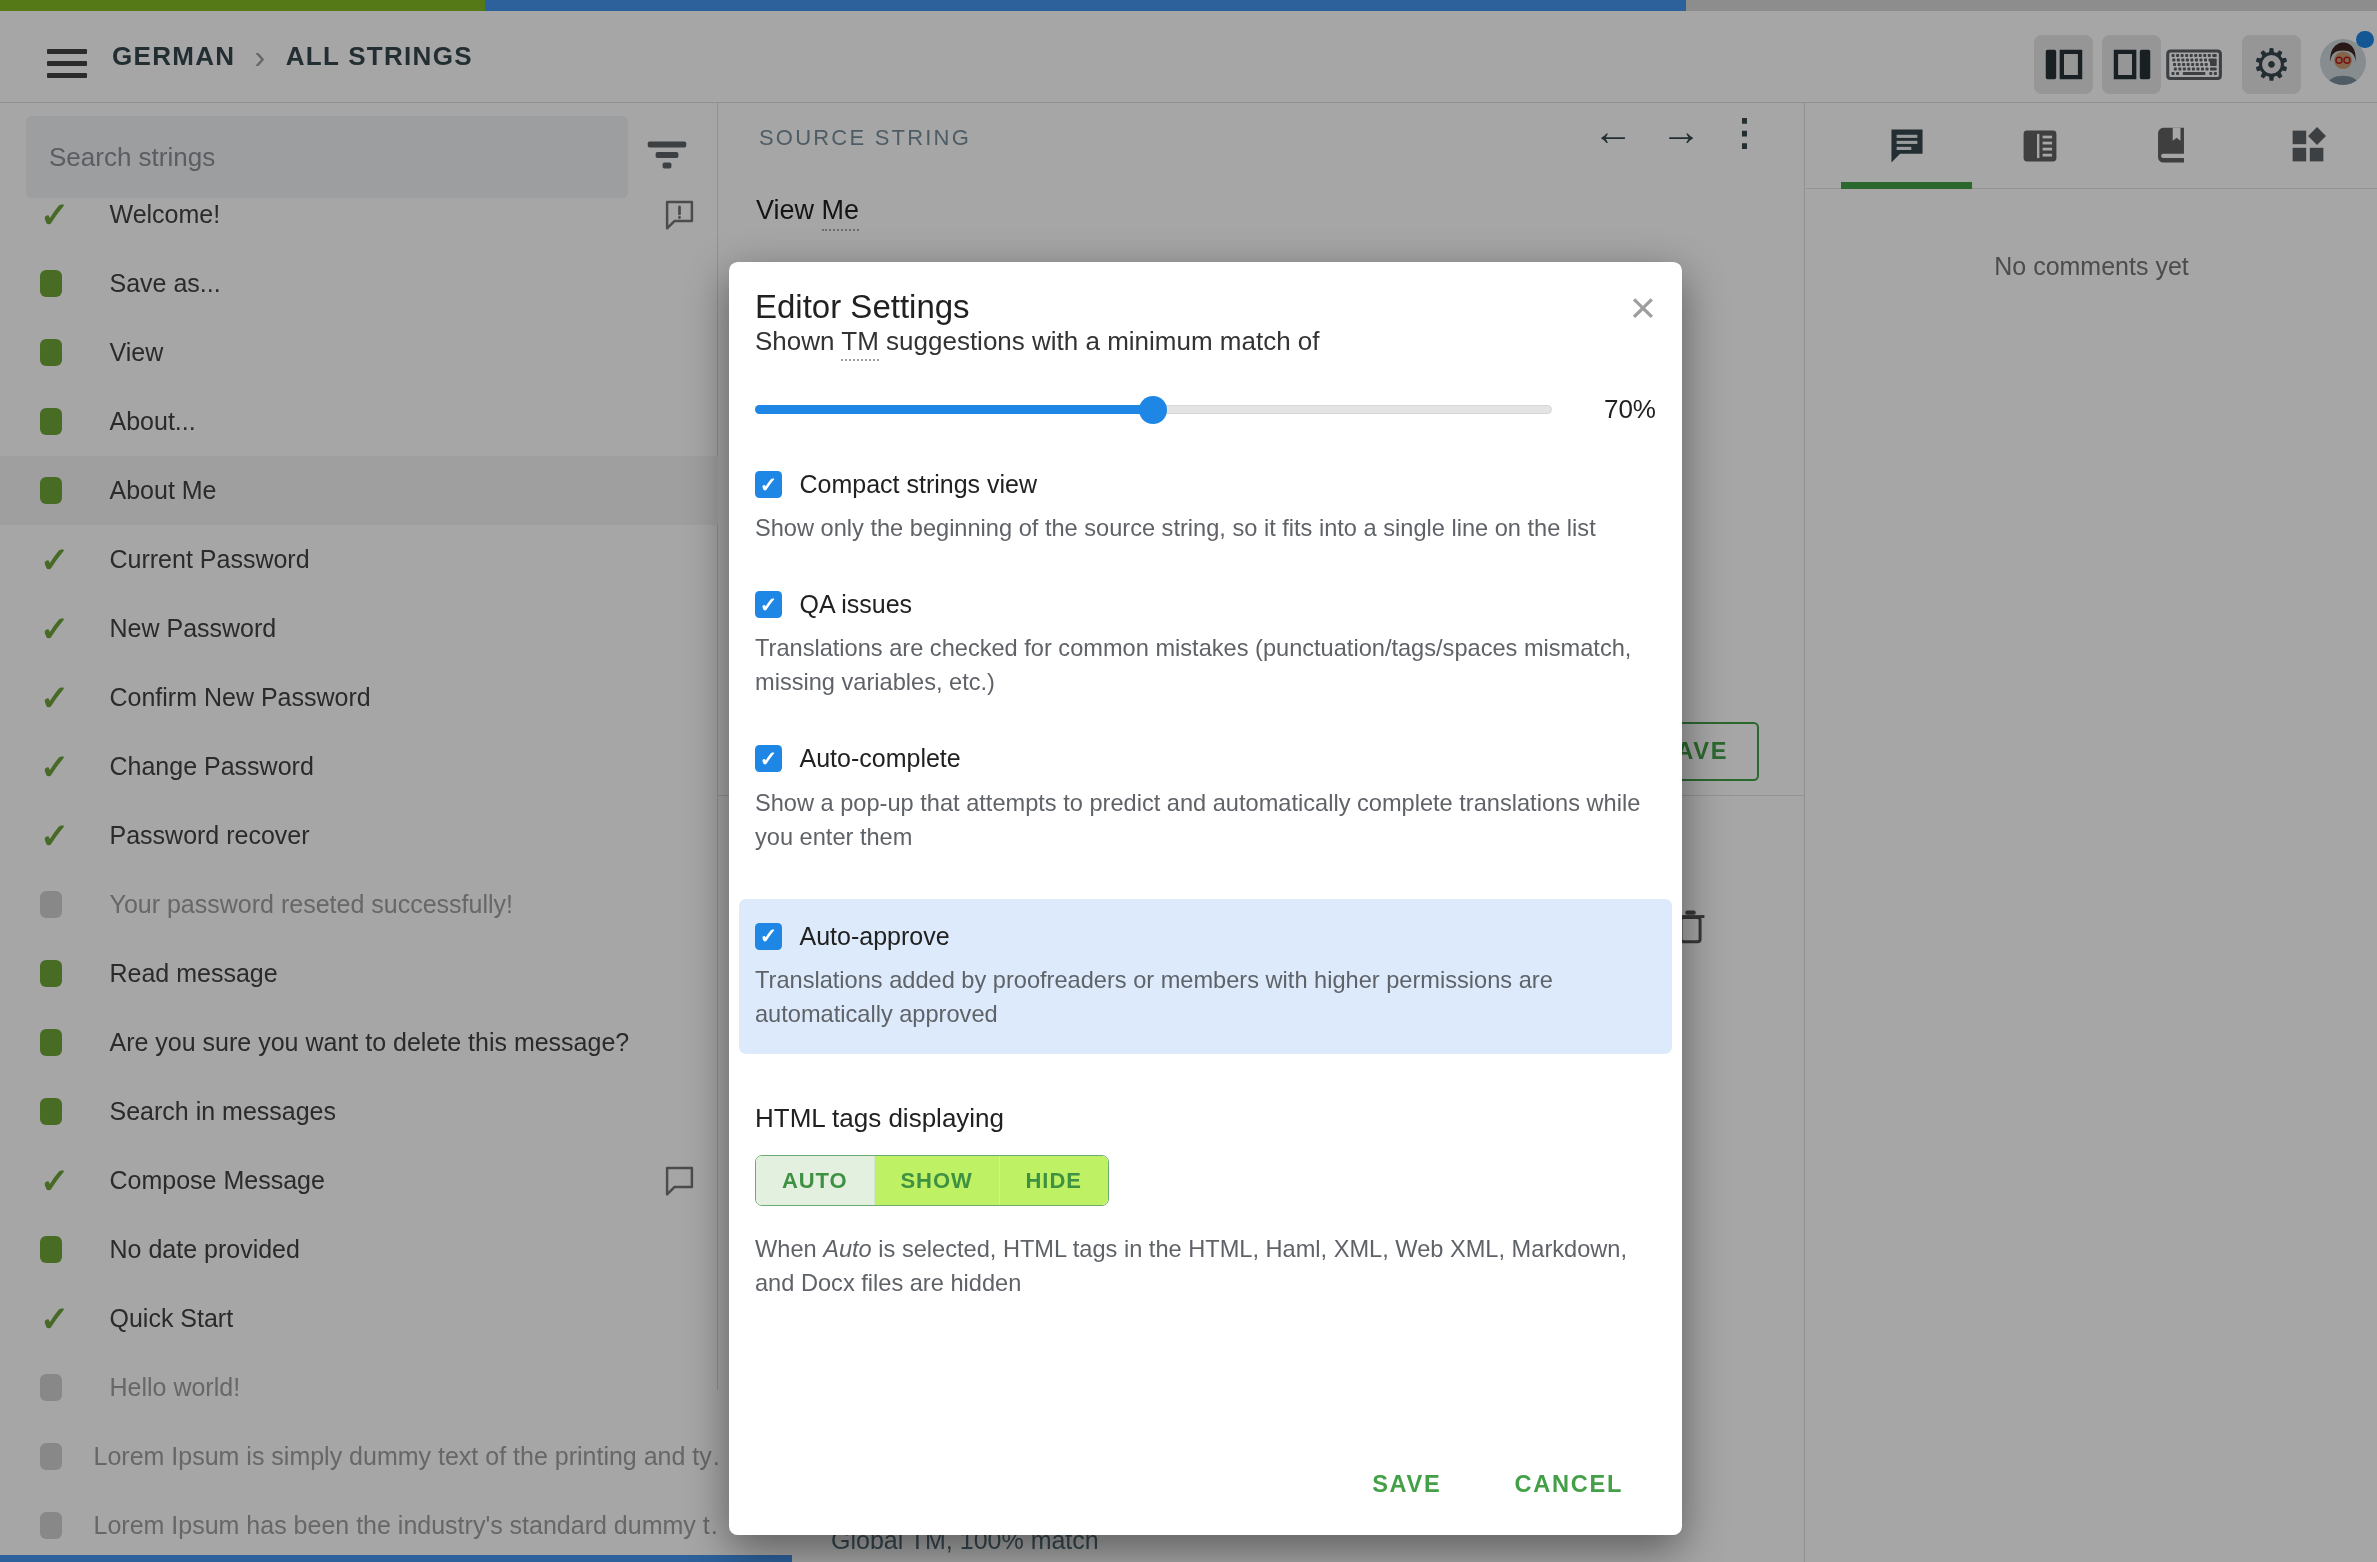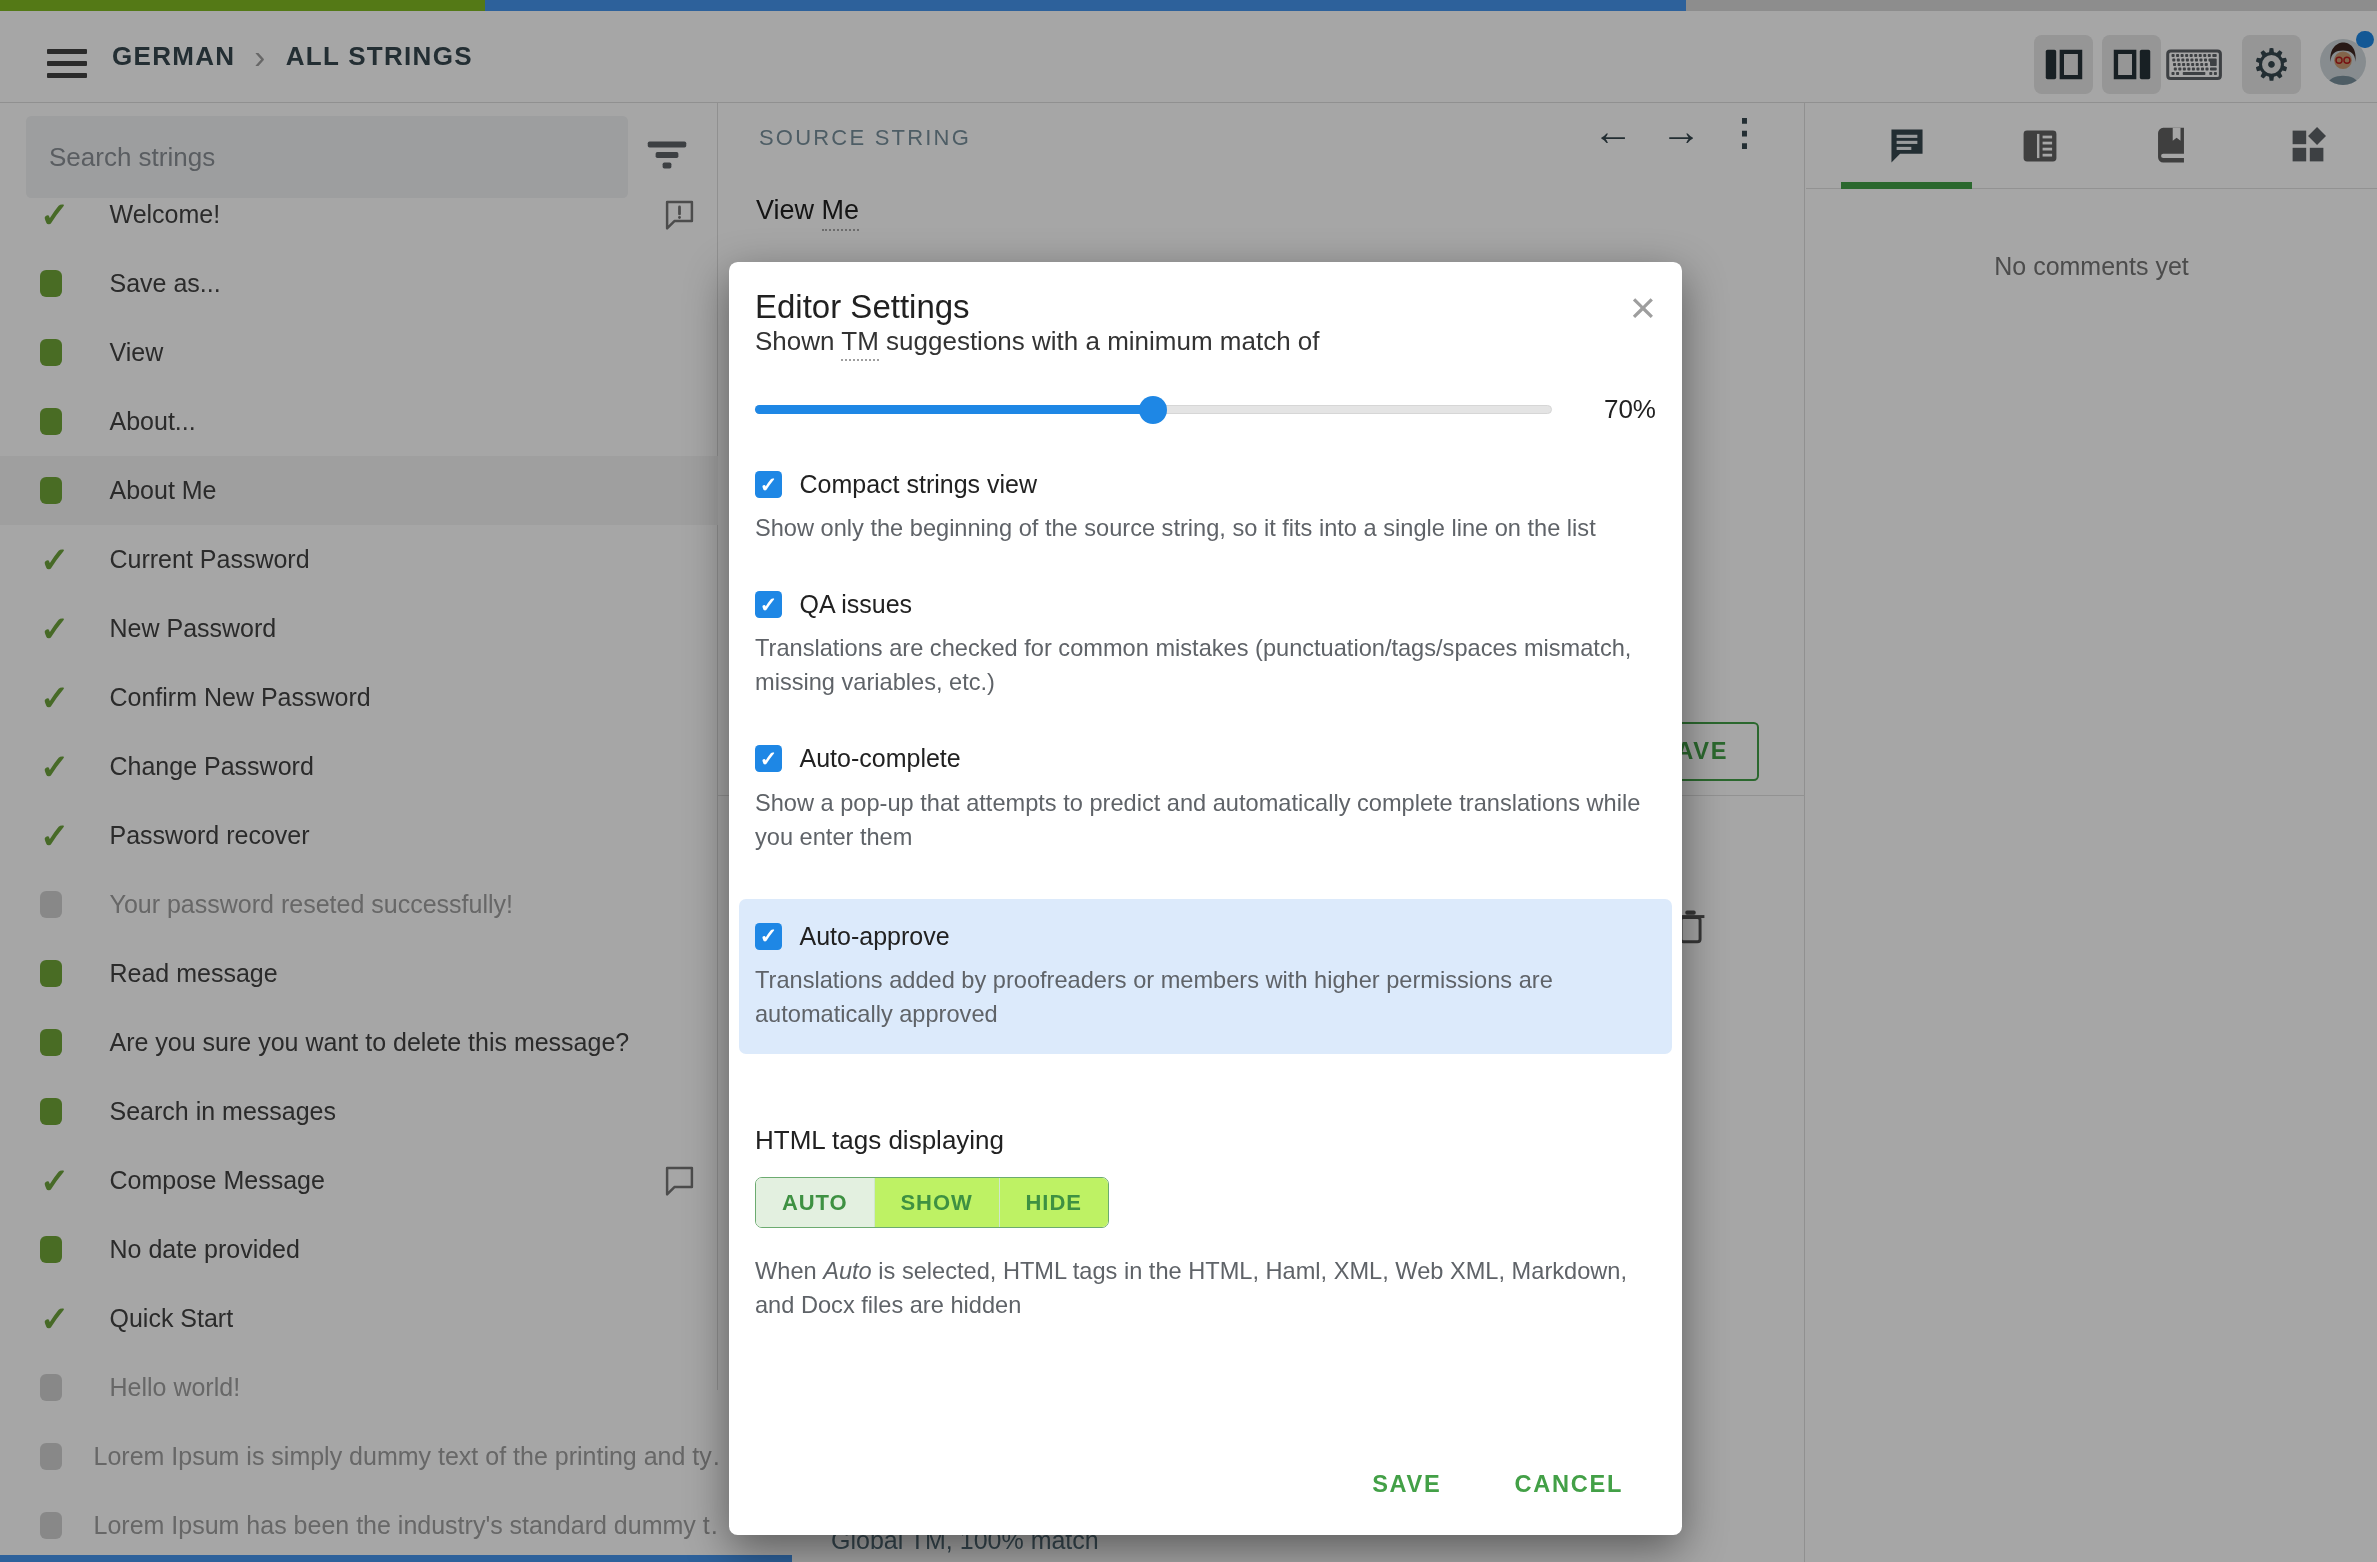--- a/index.html
+++ b/index.html
@@ -103,21 +103,21 @@
   .slider-value { width:73px; text-align:right; font-size:26px; color:#212121; }
   .option { margin-top:45px; }
   .opt-head { display:flex; align-items:center; gap:17.5px; }
   .checkbox { width:27px; height:27px; background:var(--accent-blue); border-radius:4.4px; color:#fff;
               font-size:21px; font-weight:bold; display:flex; align-items:center; justify-content:center;
               cursor:pointer; flex:0 0 27px; }
   .opt-label { font-size:25px; color:#212121; }
   .opt-desc { margin-top:12.2px; font-size:23.6px; color:#5f6368; line-height:34px; }
   .option.highlight { background:var(--highlight-bg); margin-left:-15.7px; margin-right:-15.7px;
                       padding:23px 15.7px; border-radius:7px; }
-  .m-html-label { margin-top:71px; font-size:26px; color:#212121; }
+  .m-html-label { margin-top:49px; font-size:26px; color:#212121; }
   .segmented { margin-top:21px; display:inline-flex; border:1.7px solid #6cab70; border-radius:7px;
                overflow:hidden; }
   .seg-btn { padding:0 26px; height:49px; line-height:49px; font-size:22px; font-weight:bold;
              letter-spacing:0.9px; color:#3e9142; background:#bef264; cursor:pointer; }
   .seg-btn + .seg-btn { border-left:1.7px solid #cfe6cf; }
   .seg-btn.sel { background:#e3f0e0; }
   .m-html-desc { margin-top:26px; font-size:23.6px; color:#5f6368; line-height:34px; }
   .m-actions { position:absolute; right:59px; bottom:37px; display:flex; }
   .m-btn { font-size:23.6px; font-weight:bold; letter-spacing:1.7px; color:var(--action-green);
            cursor:pointer; background:none; border:none; font-family:inherit; }

